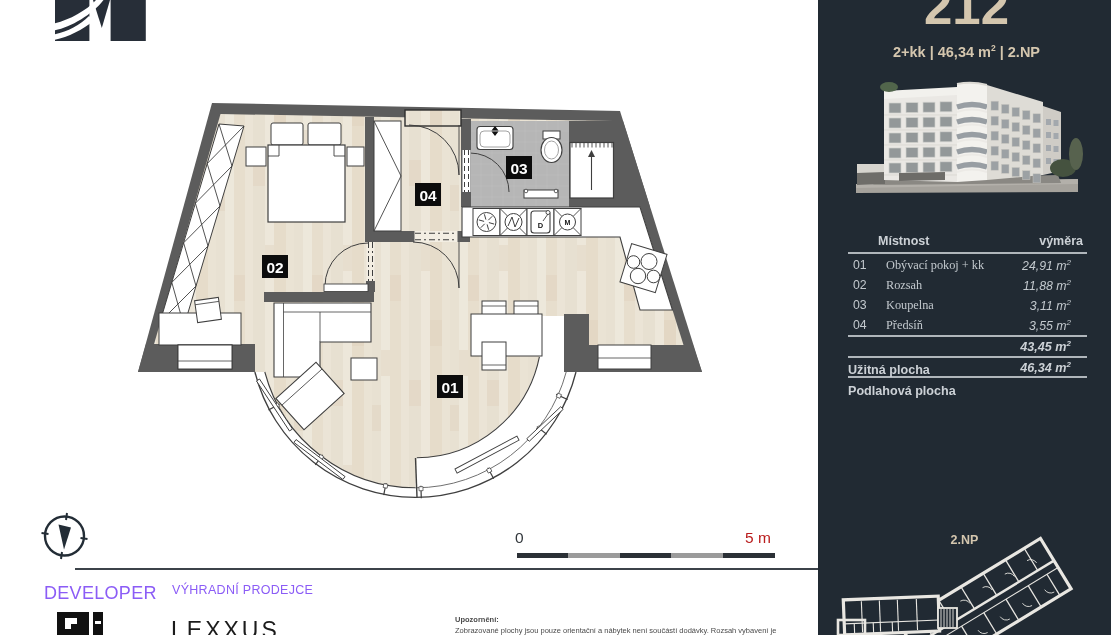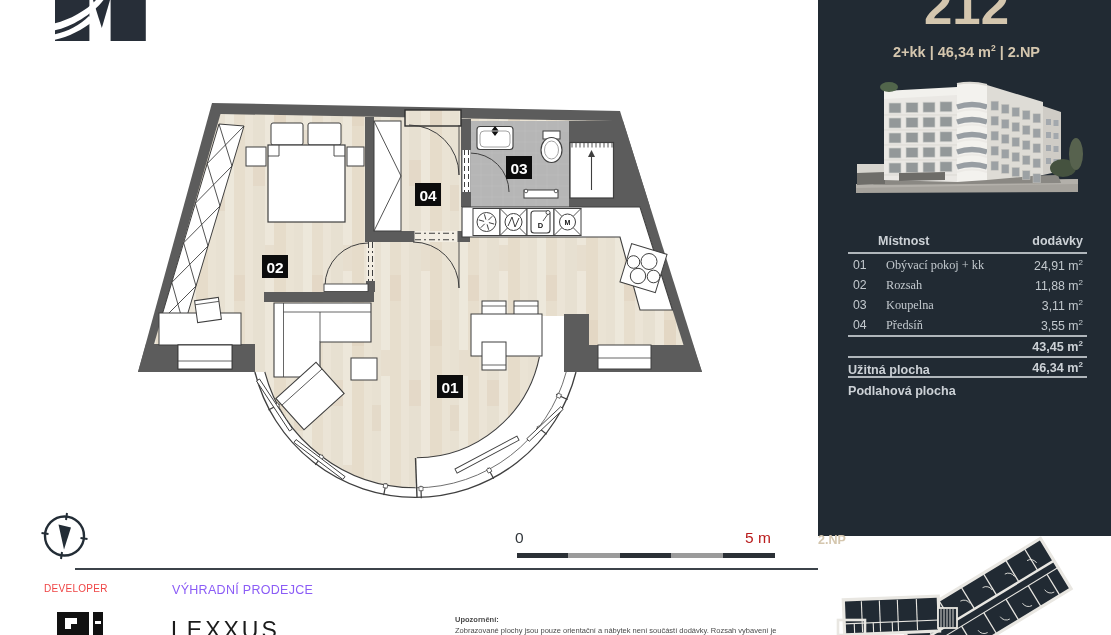--- a/index.html
+++ b/index.html
@@ -1,34 +1,34 @@
 <!DOCTYPE html>
 <html><head><meta charset="utf-8">
 <style>
 * { margin:0; padding:0; box-sizing:border-box; }
 html,body { width:1111px; height:635px; overflow:hidden; background:#fff;
   font-family:"Liberation Sans",sans-serif; }
 #page { position:relative; width:1111px; height:635px; }
-#panel { position:absolute; left:818px; top:0; width:293px; height:536px; background:#212a33; }
+#panel { position:absolute; left:818px; top:0; width:293px; height:635px; background:#212a33; }
 .tan { color:#d4c6ae; }
 #num { position:absolute; left:2px; top:-19px; width:293px; text-align:center; font-size:51px; font-weight:bold; letter-spacing:0; line-height:1; }
 #sub { position:absolute; left:2px; top:42.5px; width:293px; text-align:center; font-size:14.5px; font-weight:bold; }
 #sub sup { font-size:8.5px; }
 #thead { position:absolute; left:35px; top:234px; width:234px; font-size:12.5px; font-weight:bold; color:#ccd1d6;padding-left:25px; }
 #thead .r { float:right; padding-right:4px; }
 .tline { position:absolute; left:30px; width:239px; background:#b0b6bb; }
 .trow { position:absolute; left:30px; width:239px; font-size:12.3px; color:#c3c9ce; }
 .trow .tn { position:absolute; left:5px; }
 .trow .tname { position:absolute; left:38px;font-family:Liberation Serif, serif; }
-.trow .tval { position:absolute; right:4px; }
+.trow .tval { position:absolute; right:16px;font-style:italic; }
 .trow sup { font-size:8px; }
 .brow { font-weight:bold; color:#ccd1d6; font-size:12.6px; }
 .brow .tn { left:0 !important;margin-top:24px; }
-#np { position:absolute; left:0; top:533px; width:293px; text-align:left; font-size:12.5px; font-weight:bold; }
-#dev { position:absolute; left:44px; top:583px; font-size:10px; color:#ef4444; letter-spacing:0.3px; }
+#np { position:absolute; left:0; top:533px; width:293px; text-align:center; font-size:12.5px; font-weight:bold; }
+#dev { position:absolute; left:44px; top:583px; font-size:18px; color:#8b5cf6; letter-spacing:0.3px; }
 #vyh { position:absolute; left:172px; top:583px; font-size:12.5px; color:#8b5cf6; letter-spacing:0.3px; }
 #lexxus { position:absolute; left:171px; top:617px; font-size:23px; color:#1b1b1b; letter-spacing:3px; font-weight:normal; }
 #upoz { position:absolute; left:455px; top:615px; font-size:7.5px; color:#4a4a4a; line-height:1.4; width:360px; }
 #hline { position:absolute; left:75px; top:568px; width:743px; height:1.5px; background:#3c434a; }
 #house { position:absolute; left:51.5px; top:36.5px; font-size:34.5px; letter-spacing:-1px; color:#272e38; letter-spacing:0.5px; }
 #zero { position:absolute; left:515px; top:529px; font-size:15.5px; color:#33383d; }
 #fivem { position:absolute; left:745px; top:529px; font-size:15.5px; color:#b91c1c; }
 #mtlogo { position:absolute; left:57px; top:612px; }
 </style></head>
 <body>
@@ -267,21 +267,21 @@
   <div id="lexxus">LEXXUS</div>
   <svg id="mtlogo" width="50" height="23" viewBox="0 0 50 23">
     <path d="M0,0 L32,0 L32,23 L0,23 Z M8,6 L8,17 L14,17 L14,12 L20,12 L20,6 Z" fill="#111" fill-rule="evenodd"></path>
     <rect x="36" y="0" width="10" height="23" fill="#111"></rect>
     <rect x="38" y="9" width="6" height="3" fill="#fff"></rect>
   </svg>
   <div id="upoz"><b>Upozornění:</b><br>Zobrazované plochy jsou pouze orientační a nábytek není součástí dodávky. Rozsah vybavení je specifikován</div>
   <div id="panel">
     <div id="num" class="tan">212</div>
     <div id="sub" class="tan">2+kk&nbsp;|&nbsp;46,34&nbsp;m<sup>2</sup>&nbsp;|&nbsp;2.NP</div>
-    <div id="thead">Místnost<span class="r">dodávky</span></div>
+    <div id="thead">Místnost<span class="r">výměra</span></div>
     <div class="tline" style="top:251.5px;height:2px"></div>
     <div class="tline" style="top:334.5px;height:2px"></div>
     <div class="tline" style="top:355.5px;height:2px"></div>
     <div class="tline" style="top:375.5px;height:2px"></div>
     <div class="trow brow" style="top:339.3px">
         <span class="tn">Užitná plocha</span>
         <span class="tval">43,45 m<sup>2</sup></span>
       </div>
     <div class="trow brow" style="top:360.2px">
         <span class="tn">Podlahová plocha</span>

